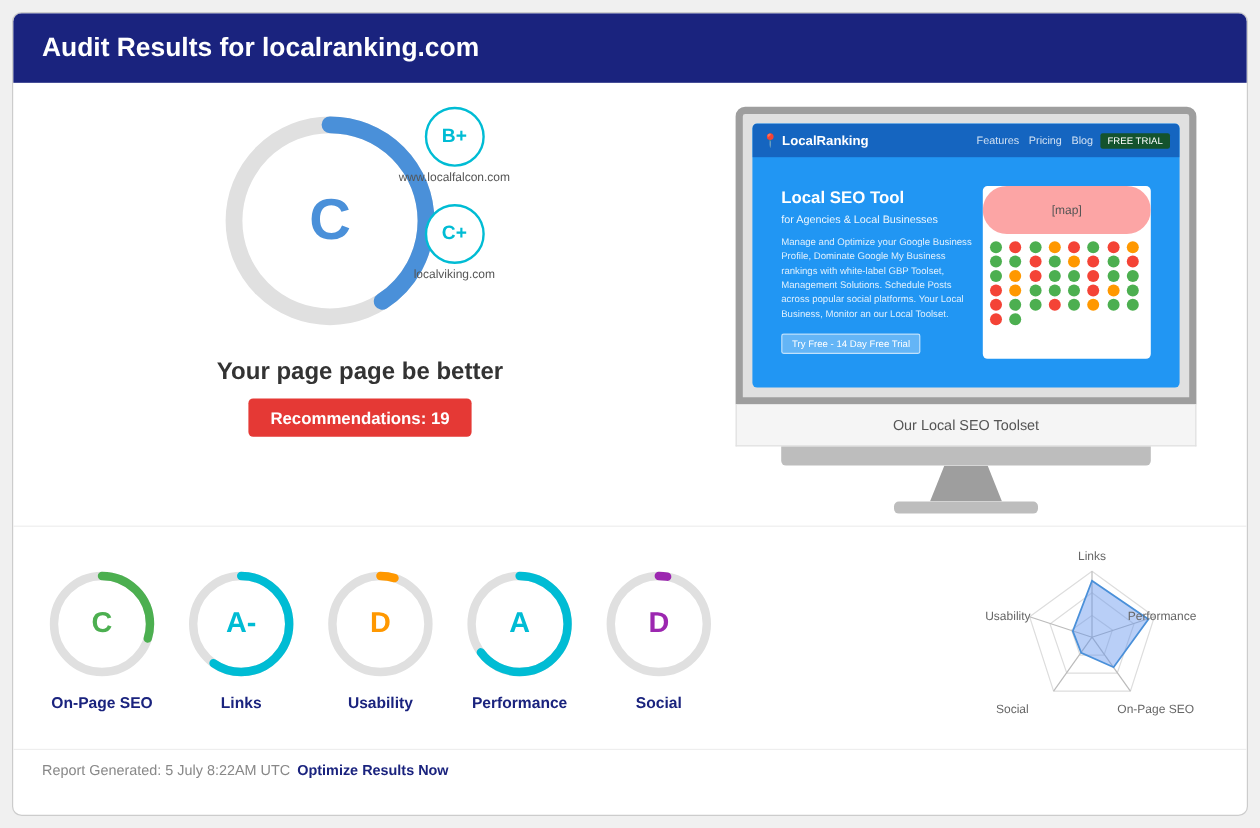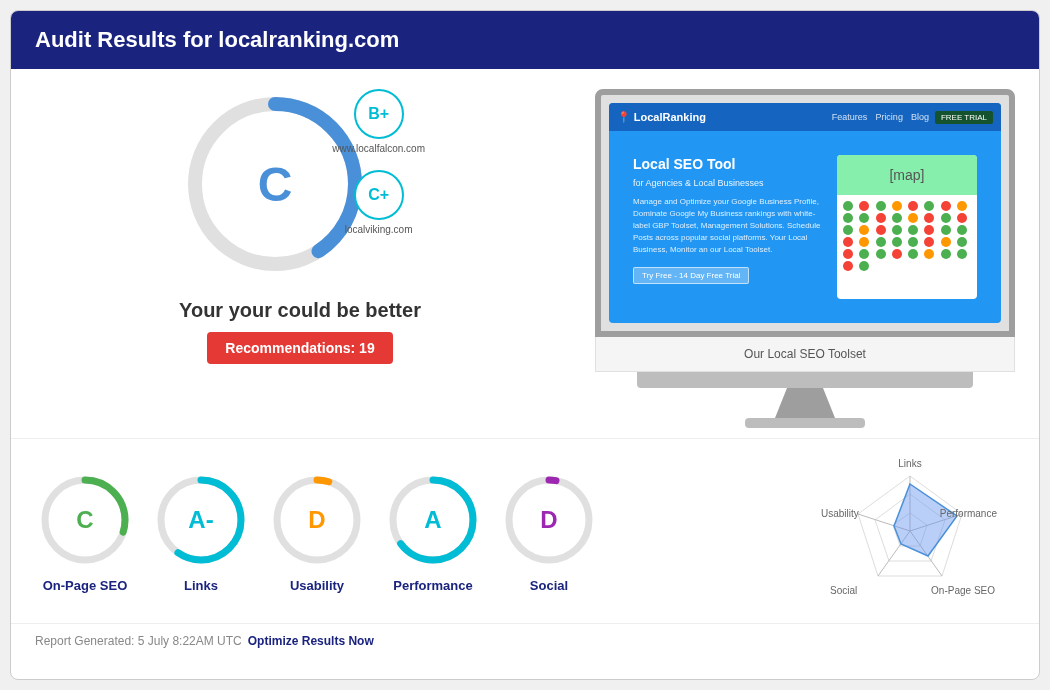--- a/index.html
+++ b/index.html
@@ -10,21 +10,21 @@
     .left-panel { flex: 1; display: flex; flex-direction: column; align-items: center; }
     .big-circle-wrap { position: relative; width: 200px; height: 200px; margin-bottom: 10px; }
     .big-grade { position: absolute; top: 50%; left: 50%; transform: translate(-50%, -50%); font-size: 48px; font-weight: bold; color: #4a90d9; }
     svg.big-ring { width: 200px; height: 200px; }
     .badge { display: flex; flex-direction: column; align-items: center; }
     .badge-circle { width: 50px; height: 50px; border-radius: 50%; border: 2px solid #00bcd4; display: flex; align-items: center; justify-content: center; font-size: 16px; font-weight: bold; color: #00bcd4; background: #fff; }
     .badge-label { font-size: 10px; color: #555; margin-top: 4px; text-align: center; }
     .verdict { font-size: 20px; font-weight: bold; color: #333; margin-top: 10px; text-align: center; }
     .rec-btn { background: #e53935; color: #fff; border: none; border-radius: 4px; padding: 8px 18px; font-size: 14px; font-weight: bold; margin-top: 10px; cursor: pointer; }
     .right-panel { flex: 0 0 420px; display: flex; align-items: center; justify-content: center; }
-    .monitor-wrap { position: relative; width: 420px; }
+    .monitor-wrap { position: relative; width: 384px; }
     .monitor-screen { background: #e0e0e0; border-radius: 8px 8px 0 0; padding: 8px; border: 6px solid #9e9e9e; }
     .screen-inner { background: #2196f3; border-radius: 4px; overflow: hidden; height: 220px; position: relative; }
     .screen-bar { background: #1565c0; height: 28px; display: flex; align-items: center; padding: 0 8px; gap: 6px; }
     .screen-logo { color: #fff; font-size: 11px; font-weight: bold; }
     .screen-nav { color: rgba(255,255,255,0.8); font-size: 9px; margin-left: auto; display: flex; gap: 8px; }
     .screen-btn { background: #14532d; color: #fff; border-radius: 2px; padding: 2px 6px; font-size: 8px; }
     .screen-body { display: flex; padding: 24px; gap: 8px; height: calc(100% - 28px); }
     .screen-text-col { flex: 1; color: #fff; }
     .screen-hero { font-size: 14px; font-weight: bold; line-height: 1.3; margin-bottom: 4px; }
     .screen-sub { font-size: 9px; opacity: 0.9; line-height: 1.4; margin-bottom: 6px; }
@@ -69,21 +69,21 @@
           <div class="badge">
             <div class="badge-circle">B+</div>
             <div class="badge-label">www.localfalcon.com</div>
           </div>
           <div class="badge">
             <div class="badge-circle">C+</div>
             <div class="badge-label">localviking.com</div>
           </div>
         </div>
       </div>
-      <div class="verdict">Your your could be better</div>
+      <div class="verdict">Your page page be better</div>
       <button class="rec-btn">Recommendations: 19</button>
     </div>
 
     <div class="right-panel">
       <div class="monitor-wrap">
         <div class="monitor-screen">
           <div class="screen-inner">
             <div class="screen-bar">
               <span class="screen-logo">📍 LocalRanking</span>
               <div class="screen-nav">
@@ -96,21 +96,21 @@
             <div class="screen-body">
               <div class="screen-text-col">
                 <div class="screen-hero">Local SEO Tool</div>
                 <div class="screen-sub">for Agencies &amp; Local Businesses</div>
                 <div style="font-size:8px; color:rgba(255,255,255,0.85); line-height:1.5; margin-bottom:8px;">
                   Manage and Optimize your Google Business Profile, Dominate Google My Business rankings with white-label GBP Toolset, Management Solutions. Schedule Posts across popular social platforms. Your Local Business, Monitor an our Local Toolset.
                 </div>
                 <div class="screen-cta">Try Free - 14 Day Free Trial</div>
               </div>
               <div class="screen-map-col">
-                <div style="background:#86efac; height:40px; display:flex; align-items:center; justify-content:center; font-size:14px; color:#555;">
+                <div style="background:#fca5a5; height:40px; display:flex; align-items:center; justify-content:center; font-size:10px; color:#555;border-radius:20px;">
                   [map]
                 </div>
                 <div class="map-dots">
                   <div class="dot" style="background:#4caf50;"></div>
                     <div class="dot" style="background:#f44336;"></div>
                   <div class="dot" style="background:#4caf50;"></div>
                     <div class="dot" style="background:#ff9800;"></div>
                   <div class="dot" style="background:#f44336;"></div>
                     <div class="dot" style="background:#4caf50;"></div>
                   <div class="dot" style="background:#f44336;"></div>

